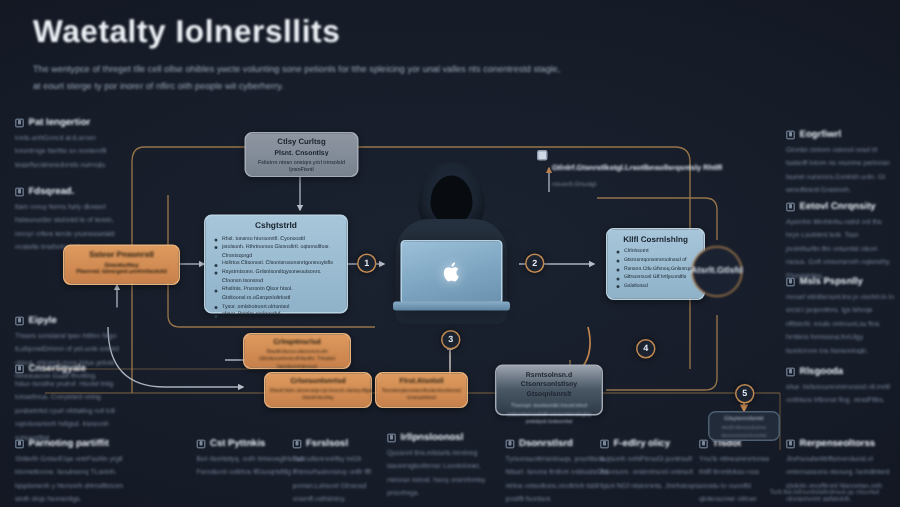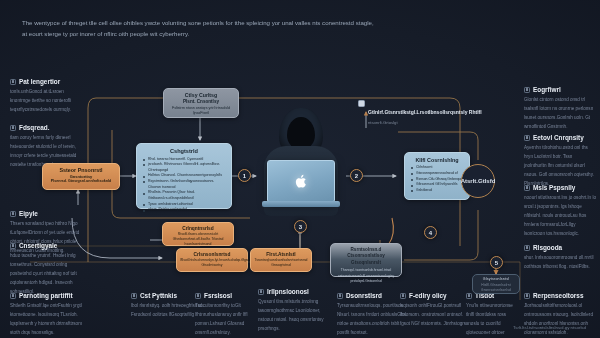--- a/index.html
+++ b/index.html
@@ -178,20 +178,21 @@
     </g>
     <g fill="none" stroke="#c98b52" stroke-width="1.1" opacity="0.95">
 
       <path d="M392 218 Q400 250 362 260 L344 260" marker-end="url(#aho)"></path>
 
       <path d="M496 262 L496 274" marker-end="url(#aho)"></path>
     </g>
   </svg>
 
   <div class="hdr">
+    <div class="hdr-title">Waetalty Iolnersllits</div>
     <div class="hdr-sub">
       <div>The wentypce of threget tlle cell ollse ohibles ywcte volunting sone petionls for tthe spleicing yor unal valles nts conentrestd stagle,</div>
       <div>at eourt sterge ty por inorer of nflirc oith people wit cyberherry.</div>
     </div>
   </div>
 
   <div class="note" style="left:10px; top:78px;">
     <div class="note-head">
       <span class="note-ico">
           <i></i>

